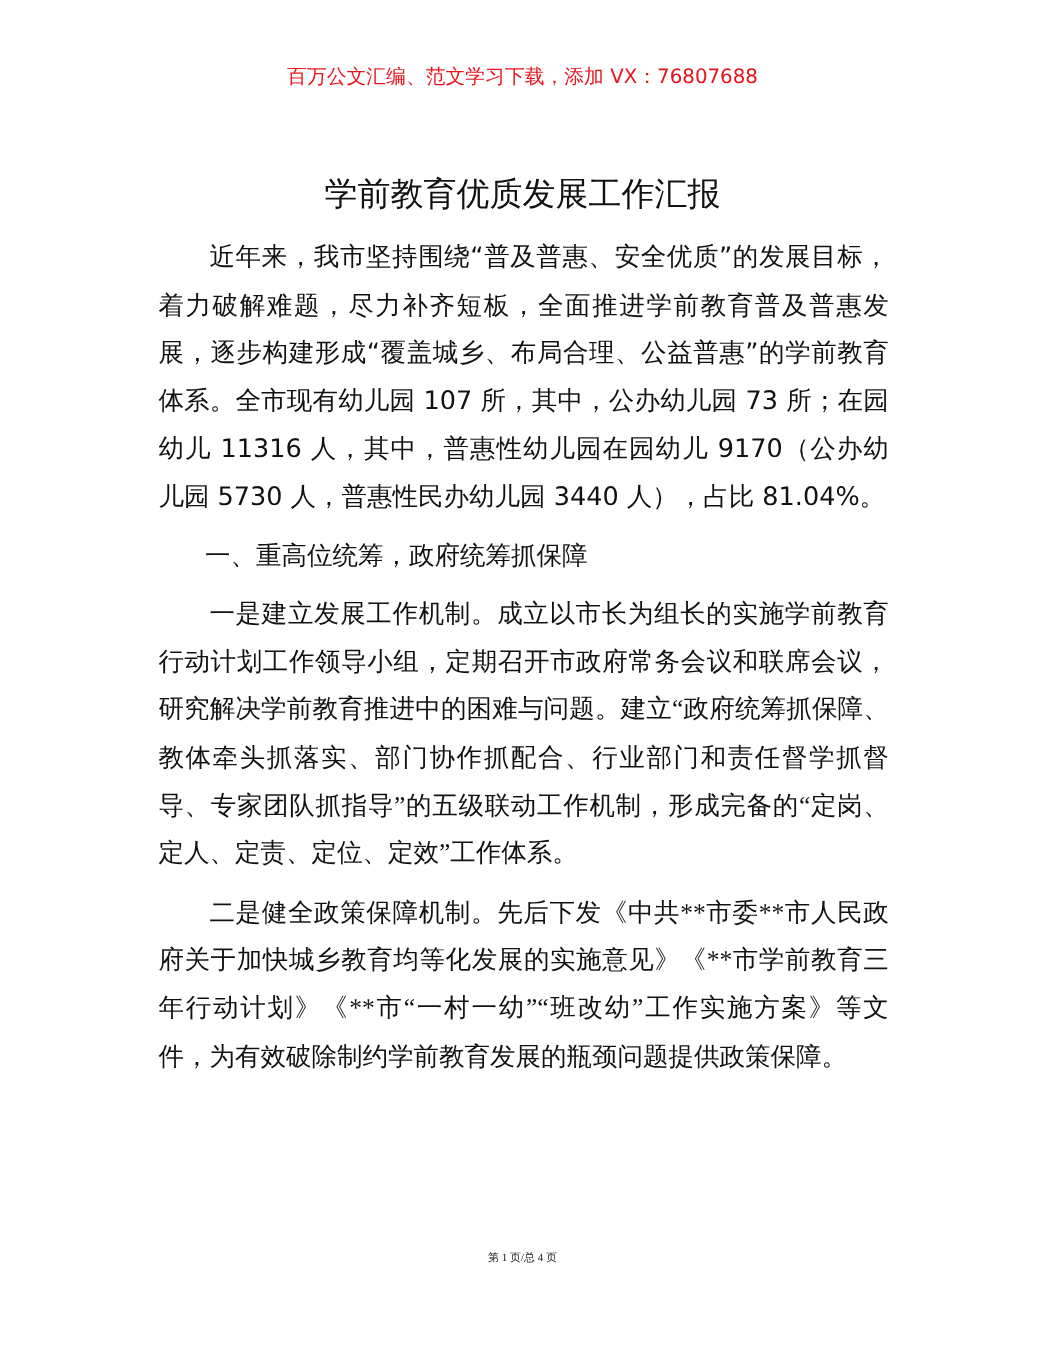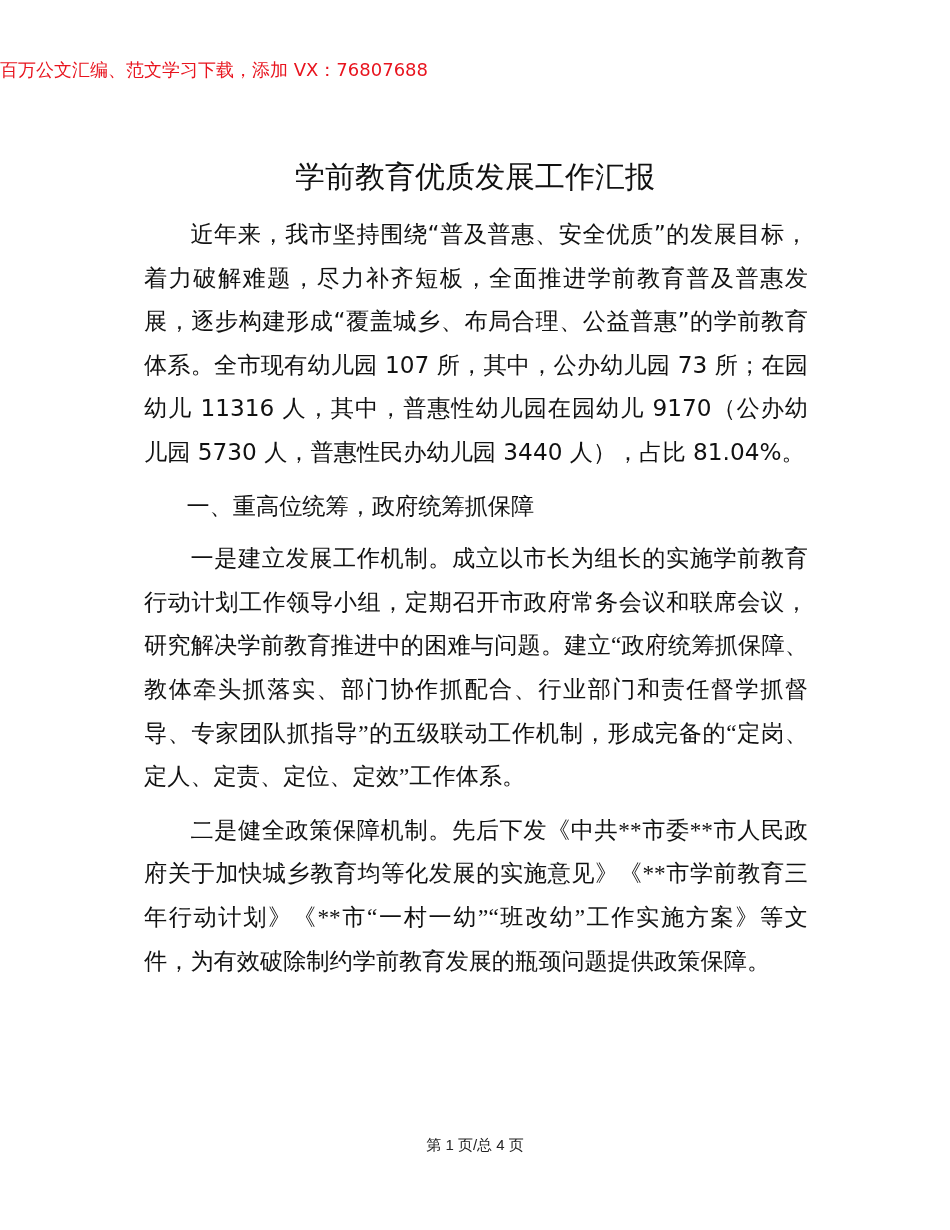--- a/index.html
+++ b/index.html
@@ -1,19 +1,19 @@
 <!DOCTYPE html>
 <html><head>
 <meta charset="utf-8">
 <style>
   html, body { margin:0; padding:0; background:#ffffff; }
   body { width:950px; height:1230px; position:relative; overflow:hidden; }
   .page { position:absolute; left:0; top:0; width:950px; height:1230px; background:#fff; }
   .header-banner {
-    position:absolute; left:0; width:950px; top:56px; text-align:left;
+    position:absolute; left:0; width:950px; top:56px; text-align:center;
     font-family:"DejaVu Sans", sans-serif; font-size:18px; color:#e8141e; line-height:28px;
   }
   .eval-warning {
     position:absolute; left:140px; top:114px;
     font-family:"DejaVu Serif", serif; font-size:15px; color:#e8141e; line-height:22px;
     white-space:nowrap;
   }
   .title {
     position:absolute; left:0; width:950px; top:155px; text-align:center;
     font-family:Liberation Sans, sans-serif; font-size:30px; color:#111; line-height:44px;
@@ -21,21 +21,21 @@
   .body {
     position:absolute; left:140px; top:208px; width:672px;
     font-family:"DejaVu Sans", sans-serif; font-size:23.2px; color:#111;
     line-height:43.6px; text-align:justify;
   }
   .para { margin:4px; text-indent:2em; }
   .para.gap { margin-top:10px;font-family:Liberation Serif, serif; }
   .heading { margin:10px 0 0 0; text-indent:2em; }
   .footer {
     position:absolute; left:0; width:950px; top:1136px; text-align:center;
-    font-family:Liberation Sans, sans-serif; font-size:15px; color:#222;
+    font-family:Liberation Serif, serif; font-size:10px; color:#222;
   }
 </style>
 </head>
 <body>
 
 <div class="page">
   <div class="header-banner">百万公文汇编、范文学习下载，添加 VX：76807688</div>
   <div class="title">学前教育优质发展工作汇报</div>
   <div class="body">
     <p class="para">近年来，我市坚持围绕“普及普惠、安全优质”的发展目标，着力破解难题，尽力补齐短板，全面推进学前教育普及普惠发展，逐步构建形成“覆盖城乡、布局合理、公益普惠”的学前教育体系。全市现有幼儿园 107 所，其中，公办幼儿园 73 所；在园幼儿 11316 人，其中，普惠性幼儿园在园幼儿 9170（公办幼儿园 5730 人，普惠性民办幼儿园 3440 人），占比 81.04%。</p>

